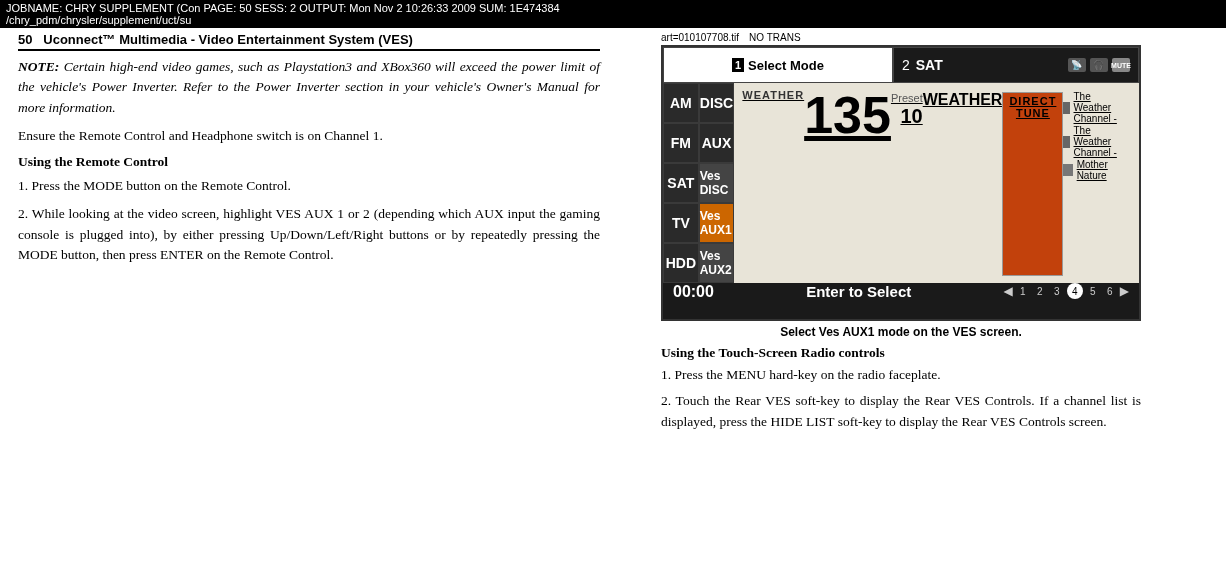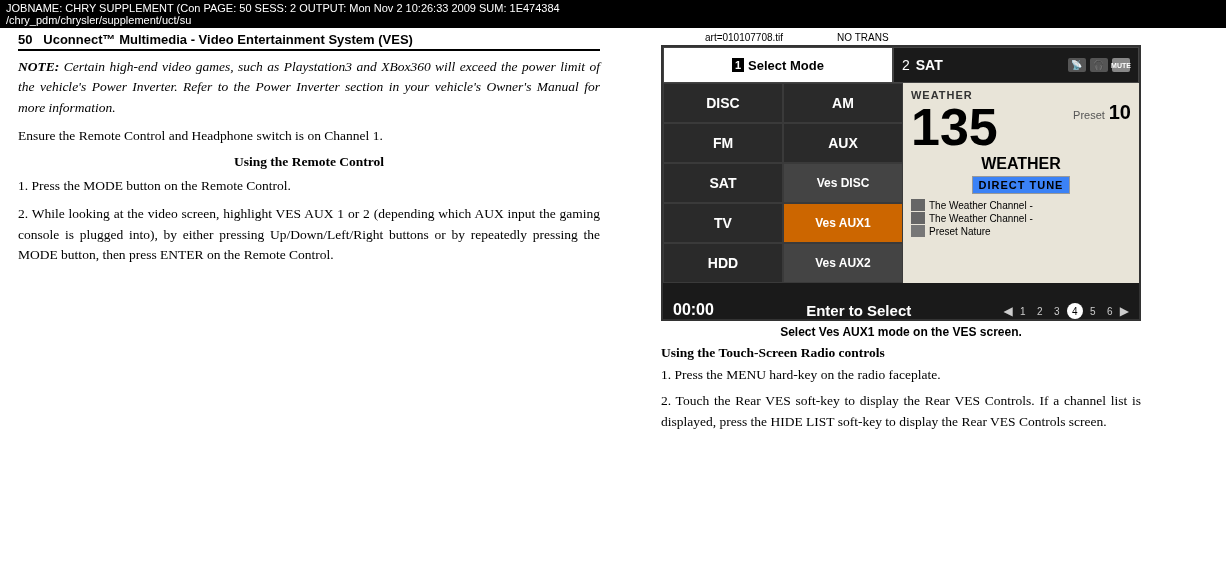--- a/index.html
+++ b/index.html
@@ -66,21 +66,20 @@
       font-size: 13.5px;
       line-height: 1.5;
       text-align: justify;
       margin-bottom: 8px;
     }
 
     .section-heading {
       font-size: 13.5px;
       font-weight: bold;
       margin-bottom: 6px;
-      text-align: center;
     }
 
     .numbered-item {
       font-size: 13.5px;
       line-height: 1.5;
       text-align: justify;
       margin-bottom: 8px;
     }
 
     
@@ -93,21 +92,20 @@
       font-family: Arial, sans-serif;
       font-size: 10px;
       margin-bottom: 2px;
       display: flex;
       align-items: center;
       gap: 10px;
     }
 
     .art-label span {
       color: #000;
-      margin-left: 44px;
     }
 
     
     .ves-screen {
       width: 480px;
       background: #1a1a1a;
       border: 2px solid #333;
       position: relative;
       font-family: Arial, sans-serif;
     }
@@ -212,23 +210,24 @@
 
     .ves-btn.orange-bg {
       background: #cc6600;
       color: #fff;
     }
 
     .ves-right-info {
       flex: 1;
       background: #e8e4d8;
       display: flex;
-      flex-direction: column;
-      padding: 6px 8px 4px 8px;
+      flex-direction: row;
+      padding: 6px 20px 4px 8px;
       position: relative;
+      text-decoration: underline;
     }
 
     .ves-weather-label {
       font-size: 11px;
       color: #333;
       font-weight: bold;
       letter-spacing: 1px;
     }
 
     .ves-big-number {
@@ -255,21 +254,21 @@
 
     .ves-weather-title {
       font-size: 16px;
       font-weight: bold;
       color: #000;
       text-align: center;
       margin-top: 2px;
     }
 
     .ves-direct-tune {
-      background: #3b82f6;
+      background: #c2410c;
       border: 1px solid #999;
       text-align: center;
       font-size: 11px;
       font-weight: bold;
       color: #000;
       padding: 2px 6px;
       margin: 3px auto;
       width: fit-content;
       letter-spacing: 1px;
     }
@@ -297,21 +296,21 @@
     }
 
     .ch-icon.cam { background: #666; }
     .ch-icon.play { background: #777; }
 
     
     .ves-bottom-bar {
       background: #1a1a1a;
       color: #fff;
       display: flex;
-      align-items: flex-end;
+      align-items: flex-start;
       height: 36px;
       padding: 0 10px;
       justify-content: space-between;
     }
 
     .ves-time {
       font-size: 16px;
       font-weight: bold;
     }
 
@@ -439,22 +438,22 @@
                 <div class="sat-icon" style="font-size:9px;">🎧</div>
                 <div class="sat-icon" style="font-size:7px;background:#888;padding:1px 2px;color:#fff;font-weight:bold;">MUTE</div>
               </div>
             </div>
           </div>
 
           <div class="ves-grid">
 
             <div class="ves-left-buttons">
               <div class="ves-btn-row">
+                <div class="ves-btn">AM</div>
                 <div class="ves-btn">DISC</div>
-                <div class="ves-btn">AM</div>
               </div>
               <div class="ves-btn-row">
                 <div class="ves-btn">FM</div>
                 <div class="ves-btn">AUX</div>
               </div>
               <div class="ves-btn-row">
                 <div class="ves-btn">SAT</div>
                 <div class="ves-btn highlighted" style="font-size:12px;">Ves DISC</div>
               </div>
               <div class="ves-btn-row">
@@ -482,21 +481,21 @@
                 <div class="ves-channel-item">
                   <div class="ch-icon cam"></div>
                   <span>The Weather Channel -</span>
                 </div>
                 <div class="ves-channel-item">
                   <div class="ch-icon cam"></div>
                   <span>The Weather Channel -</span>
                 </div>
                 <div class="ves-channel-item">
                   <div class="ch-icon play"></div>
-                  <span>Preset Nature</span>
+                  <span>Mother Nature</span>
                 </div>
               </div>
             </div>
           </div>
 
           <div class="ves-bottom-bar">
             <span class="ves-time">00:00</span>
             <span class="ves-enter-select">Enter to Select</span>
             <div class="ves-page-nums">
               <span class="nav-arrow">◀</span>

